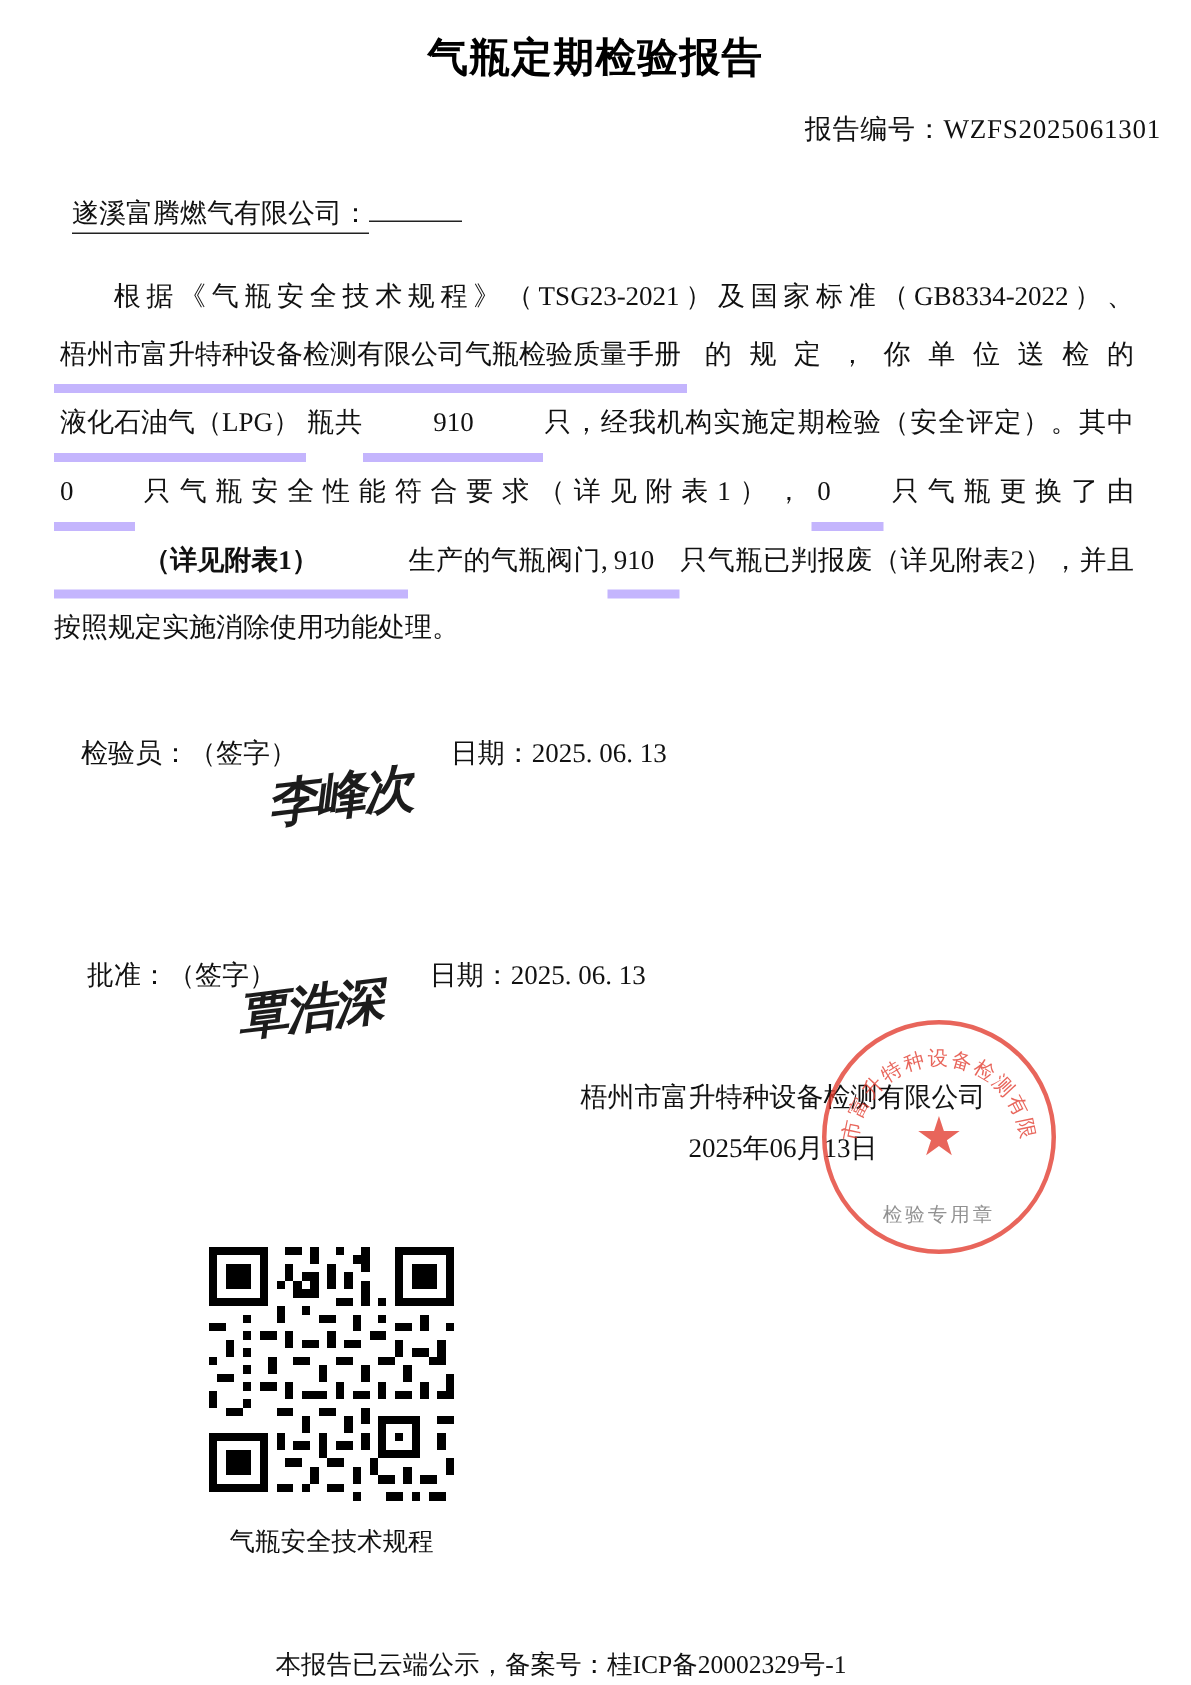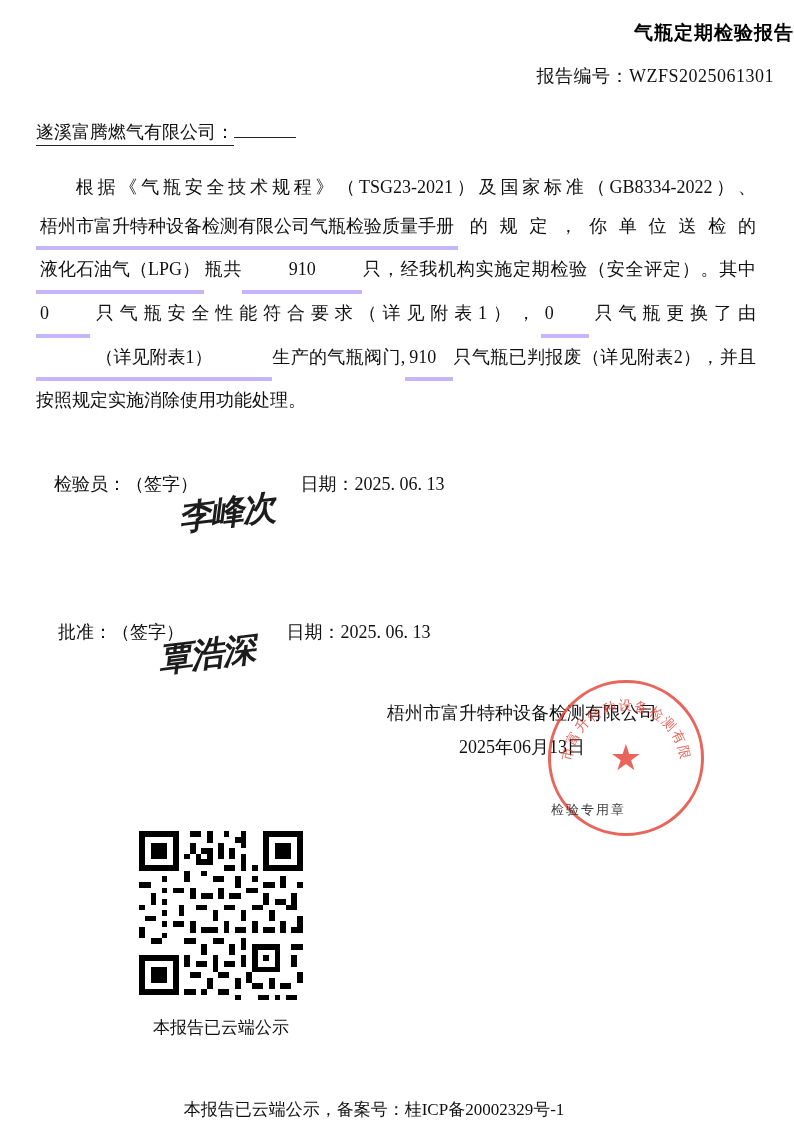--- a/index.html
+++ b/index.html
@@ -15,38 +15,38 @@
     position: relative;
     overflow: hidden;
   }
   .page {
     position: relative;
     width: 794px;
     height: 1123px;
     box-sizing: border-box;
   }
   .title {
-    text-align: right;
+    text-align: center;
     font-family: "DejaVu Sans", "Liberation Sans", sans-serif;
     font-weight: bold;
-    font-size: 19px;
+    font-size: 27px;
     letter-spacing: 1px;
     margin-top: 20px;
     color: #000;
   }
   .report-no {
     text-align: right;
     font-size: 18px;
     margin-top: 18px;
     padding-right: 20px;
     letter-spacing: 0.5px;
   }
   .addressee {
     margin-top: 32px;
-    padding-left: 36px;
+    padding-left: 48px;
     font-size: 18px;
   }
   .addressee .u {
     border-bottom: 1px solid #222;
     display: inline-block;
     padding-bottom: 1px;
   }
   .addressee .tail {
     display: inline-block;
     border-bottom: 1px solid #222;
@@ -58,30 +58,30 @@
     font-size: 18px;
     line-height: 2.15;
     text-align: justify;
   }
   .indent {
     display: inline-block;
     width: 36px;
   }
   .fill {
     display: inline-block;
-    border-bottom: 4px solid #c4b5fd;
+    border-bottom: 6px solid #c4b5fd;
     text-align: center;
     padding: 0 4px 1px 4px;
   }
   .fill.w-company { min-width: 332px; }
   .fill.w-gas { min-width: 160px; }
   .fill.w-qty { min-width: 112px; }
   .fill.w-ok { min-width: 118px; }
   .fill.w-zero { min-width: 46px; text-align: left; }
-  .fill.w-valve { min-width: 228px; }
+  .fill.w-valve { min-width: 228px; font-weight: bold; }
   .fill.w-scrap { min-width: 40px; text-align: left;}
 
   .sign-block {
     margin-top: 52px;
     padding-left: 54px;
     font-size: 18px;
     position: relative;
     height: 70px;
   }
   .sign-block.second { margin-top: 78px; padding-left: 58px; }
@@ -130,22 +130,22 @@
     transform: translate(-50%, -50%);
     color: #e23b2e;
     font-size: 36px;
     line-height: 1;
   }
   .seal .seal-bottom {
     position: absolute;
     left: 0;
     right: 0;
     bottom: 14px;
-    text-align: left;
-    color: #000000;
+    text-align: center;
+    color: #737373;
     font-size: 13px;
     letter-spacing: 2px;
     font-family: "DejaVu Sans", sans-serif;
   }
   .seal-arc {
     position: absolute;
     left: 0; top: 0; width: 150px; height: 150px;
   }
   .seal-arc text {
     fill: #e23b2e;
@@ -349,18 +349,18 @@
         <rect x="27" y="29" width="2" height="1"></rect>
           <rect x="30" y="27" width="1" height="2"></rect>
         <rect x="23" y="31" width="2" height="1"></rect>
           <rect x="26" y="31" width="1" height="1"></rect>
         <rect x="28" y="31" width="2" height="1"></rect>
           <rect x="29" y="22" width="2" height="1"></rect>
         <rect x="29" y="24" width="1" height="2"></rect>
           <rect x="22" y="8" width="1" height="1"></rect>
       </g>
     </svg>
-    <div class="qr-caption">本报告已云端公示</div>
+    <div class="qr-caption">气瓶安全技术规程</div>
   </div>
 
   <div class="footer">本报告已云端公示，备案号：桂ICP备20002329号-1</div>
 
 </div>
 
 </body></html>

